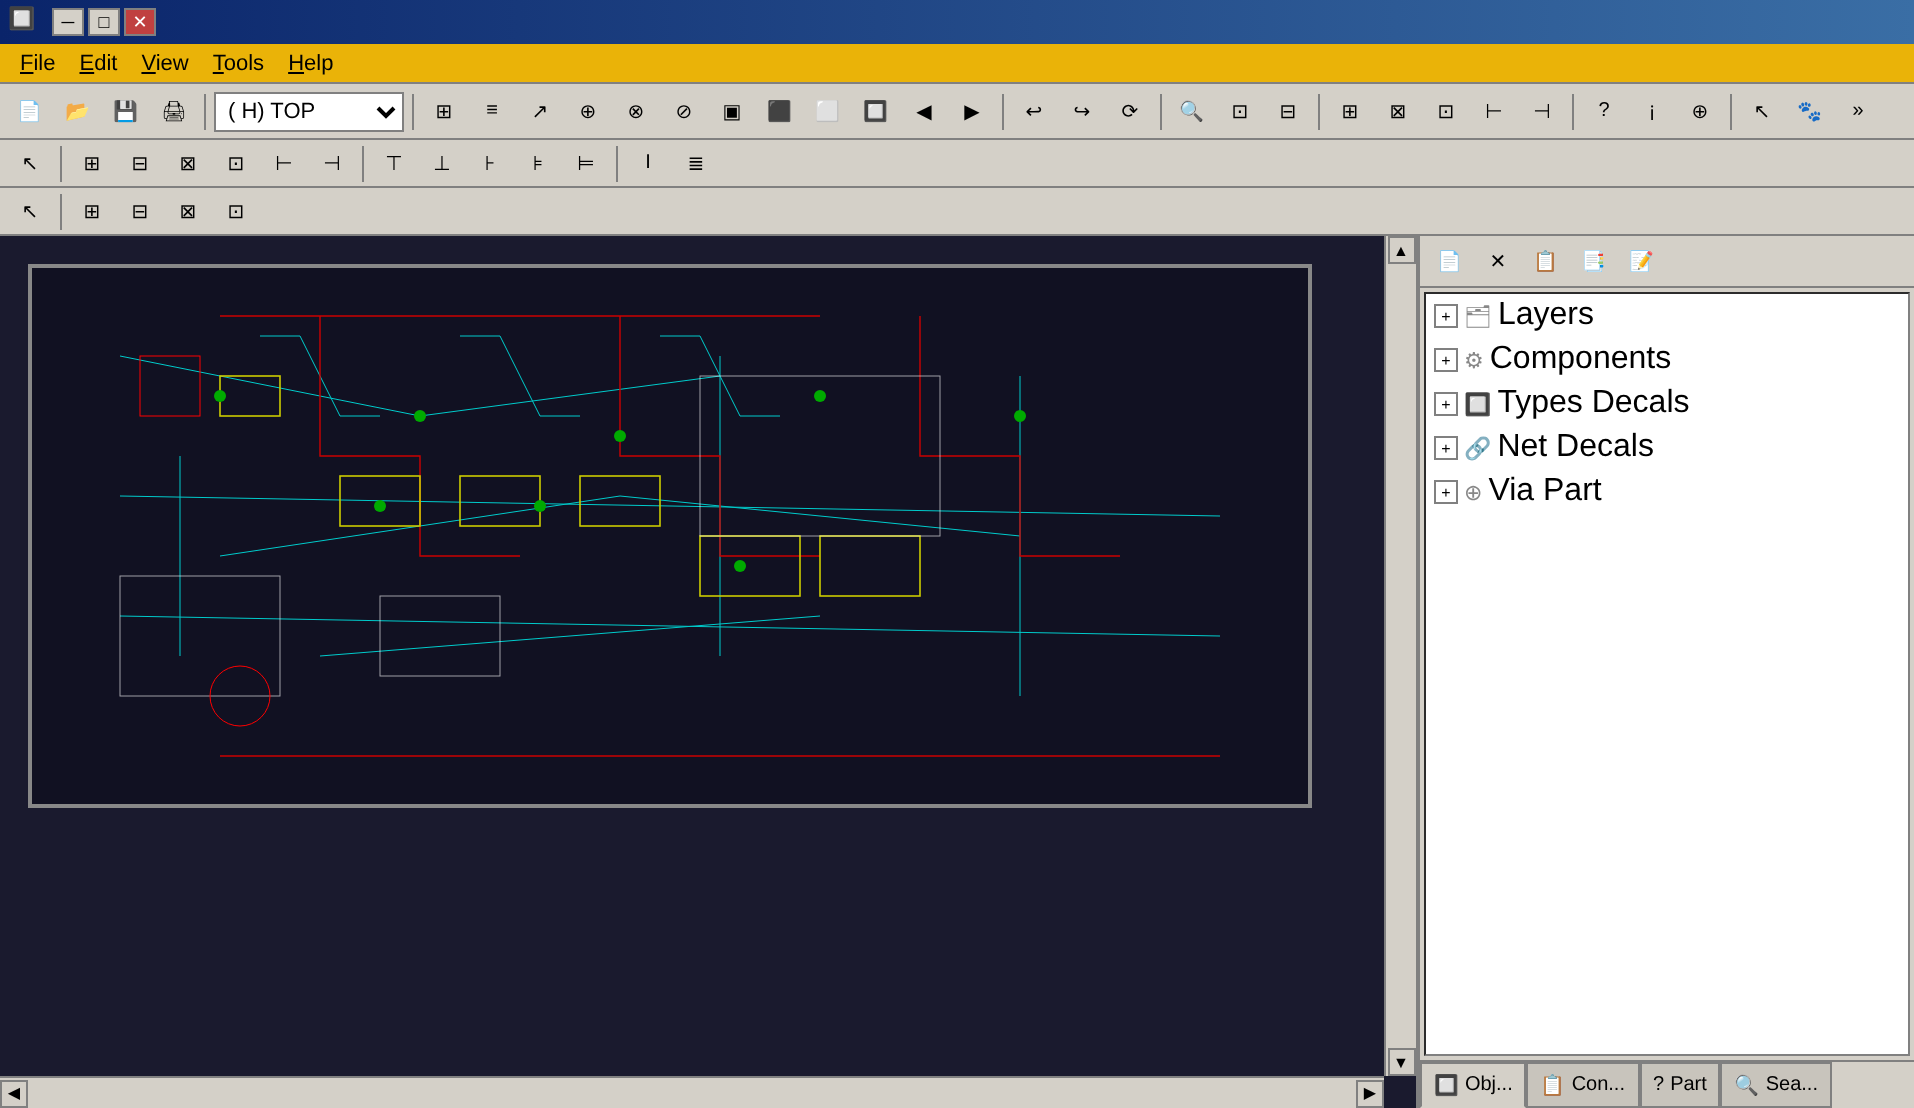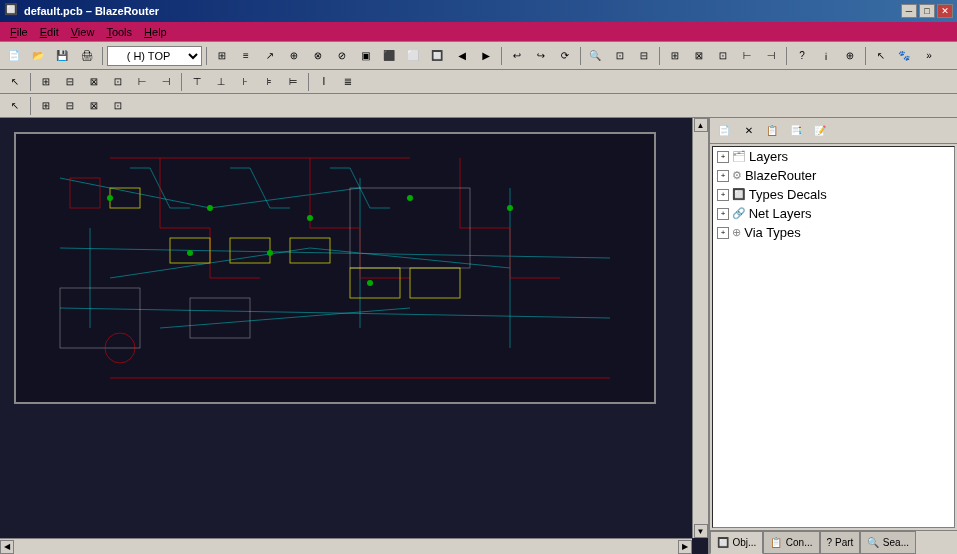--- a/index.html
+++ b/index.html
@@ -15,21 +15,21 @@
       padding: 0 4px;
       user-select: none;
     }
     .title-bar .title-icon { width: 16px; height: 16px; margin-right: 4px; }
     .title-bar .title-text { flex: 1; font-size: 11px; font-weight: bold; }
     .title-bar .win-btn { width: 16px; height: 14px; background: #d4d0c8; border: 1px solid #808080; font-size: 9px; display: flex; align-items: center; justify-content: center; margin-left: 2px; cursor: pointer; color: black; }
     .win-btn-close { background: #c04040 !important; color: white !important; }
 
     
     .menu-bar {
-      background: #be185d;
+      background: #eab308;
       height: 20px;
       display: flex;
       align-items: center;
       border-bottom: 1px solid #808080;
       padding: 0 4px;
     }
     .menu-item { padding: 2px 6px; cursor: pointer; font-size: 11px; }
     .menu-item span { text-decoration: underline; }
 
     
@@ -45,21 +45,21 @@
     .toolbar-row.thin { height: 24px; }
     .tb-btn {
       width: 22px; height: 22px;
       background: #d4d0c8;
       border: 1px solid transparent;
       display: flex; align-items: center; justify-content: center;
       cursor: pointer; font-size: 10px;
     }
     .tb-separator { width: 1px; height: 18px; background: #808080; margin: 0 2px; }
     .tb-select {
-      height: 20px; font-size: 11px; background: white; border: 1px solid #808080; padding: 0 2px; min-width: 80px; text-align: center;
+      height: 20px; font-size: 11px; background: white; border: 1px solid #808080; padding: 0 2px; min-width: 80px;
     }
 
     
     .main-layout {
       display: flex;
       height: calc(554px - 22px - 20px - 28px - 24px - 24px);
       
     }
 
     
@@ -110,21 +110,21 @@
       margin: 2px;
     }
     .tree-item {
       display: flex;
       align-items: center;
       padding: 2px 4px;
       cursor: pointer;
       white-space: nowrap;
     }
     .tree-expander { width: 12px; height: 12px; border: 1px solid #808080; background: white; display: flex; align-items: center; justify-content: center; font-size: 8px; margin-right: 3px; color: black; cursor: pointer; }
-    .tree-label { font-size: 13px; }
+    .tree-label { font-size: 16px; }
     .right-panel-tabs {
       height: 24px;
       display: flex;
       border-top: 1px solid #808080;
       background: #d4d0c8;
     }
     .rpanel-tab {
       padding: 2px 6px;
       border: 1px solid #808080;
       background: #c8c4bc;
@@ -137,21 +137,20 @@
     
     ::-webkit-scrollbar { width: 14px; height: 14px; }
     ::-webkit-scrollbar-track { background: #c8c4bc; }
     ::-webkit-scrollbar-thumb { background: #d4d0c8; border: 1px solid #808080; }
   </style>
 </head>
 <body>
 
 <div class="title-bar">
   <div class="title-icon">🔲</div>
-  <div class="title-text">default.pcb – BlazeRouter</div>
   <div class="win-btn">─</div>
   <div class="win-btn">□</div>
   <div class="win-btn win-btn-close">✕</div>
 </div>
 
 <div class="menu-bar">
   <div class="menu-item"><span>F</span>ile</div>
   <div class="menu-item"><span>E</span>dit</div>
   <div class="menu-item"><span>V</span>iew</div>
   <div class="menu-item"><span>T</span>ools</div>
@@ -325,39 +324,39 @@
 
       <div class="tree-item">
         <div class="tree-expander">+</div>
         <span style="margin-right:3px; color:#888;">🗂</span>
         <span class="tree-label">Layers</span>
       </div>
 
       <div class="tree-item">
         <div class="tree-expander">+</div>
         <span style="margin-right:3px; color:#888;">⚙</span>
-        <span class="tree-label">BlazeRouter</span>
+        <span class="tree-label">Components</span>
       </div>
 
       <div class="tree-item">
         <div class="tree-expander">+</div>
         <span style="margin-right:3px; color:#888;">🔲</span>
         <span class="tree-label">Types Decals</span>
       </div>
 
       <div class="tree-item">
         <div class="tree-expander">+</div>
         <span style="margin-right:3px; color:#888;">🔗</span>
-        <span class="tree-label">Net Layers</span>
+        <span class="tree-label">Net Decals</span>
       </div>
 
       <div class="tree-item">
         <div class="tree-expander">+</div>
         <span style="margin-right:3px; color:#888;">⊕</span>
-        <span class="tree-label">Via Types</span>
+        <span class="tree-label">Via Part</span>
       </div>
     </div>
     <div class="right-panel-tabs">
       <div class="rpanel-tab active">
         <span>🔲</span>
         <span>Obj...</span>
       </div>
       <div class="rpanel-tab">
         <span>📋</span>
         <span>Con...</span>

